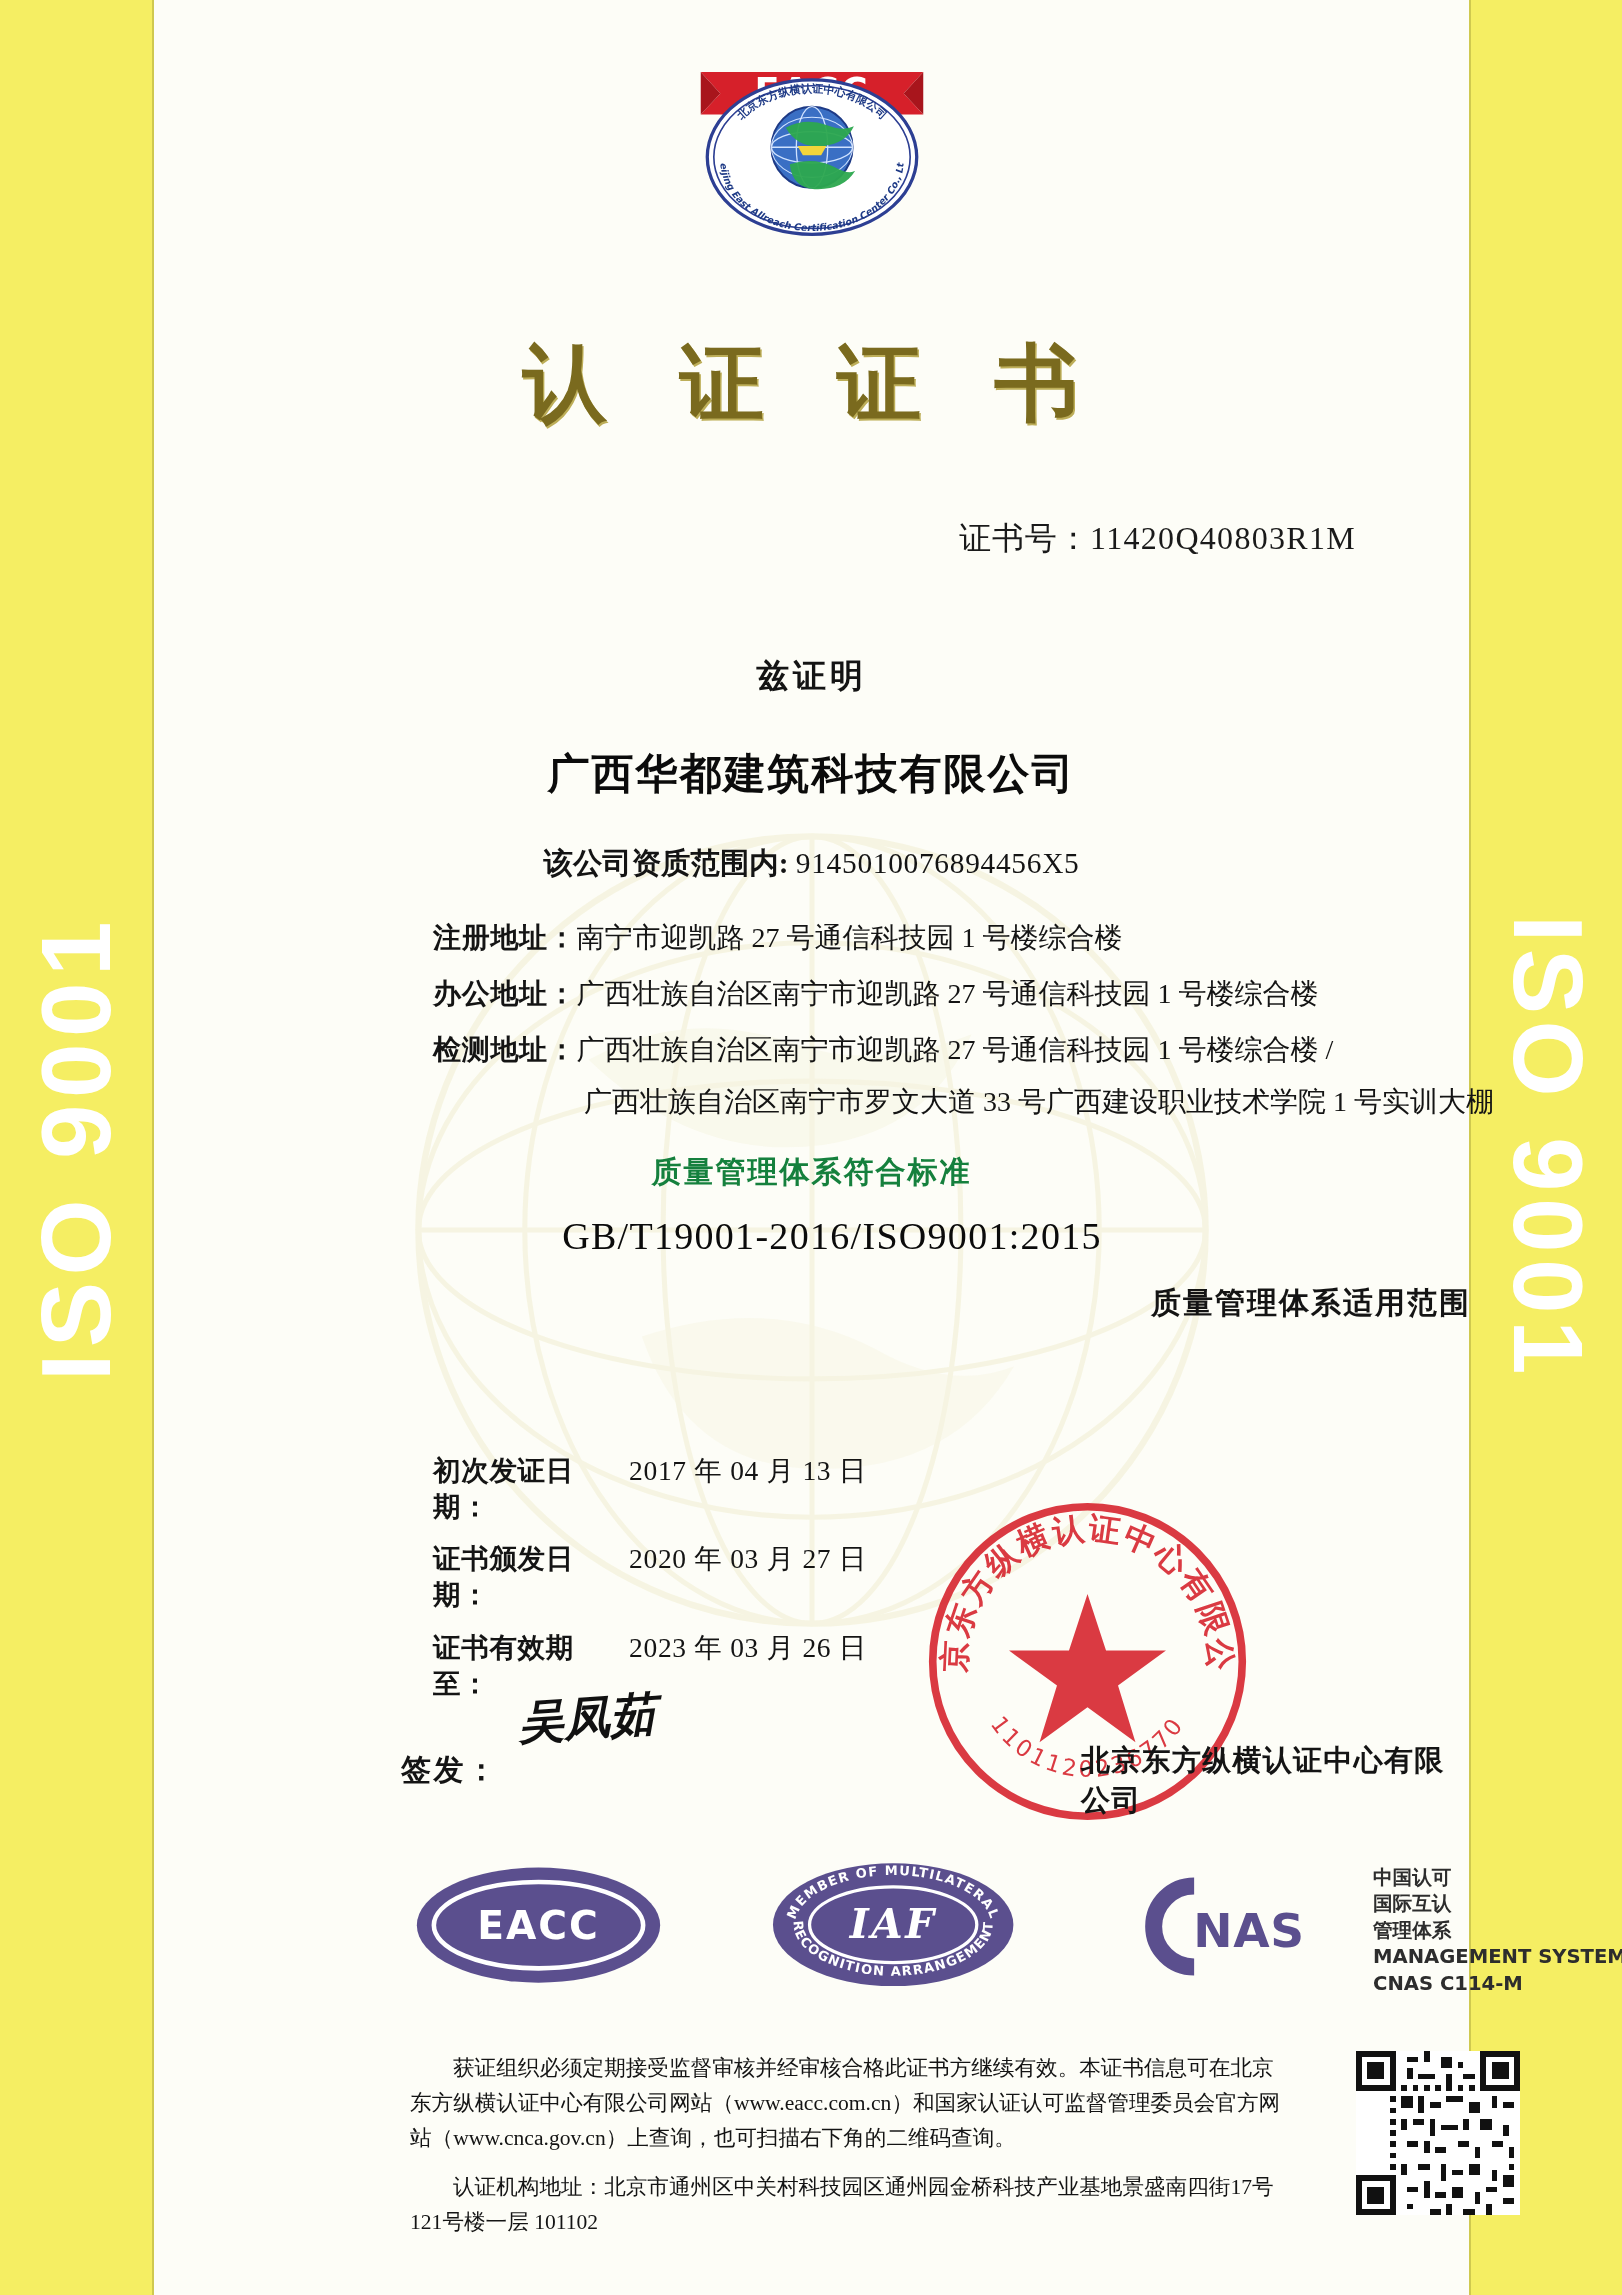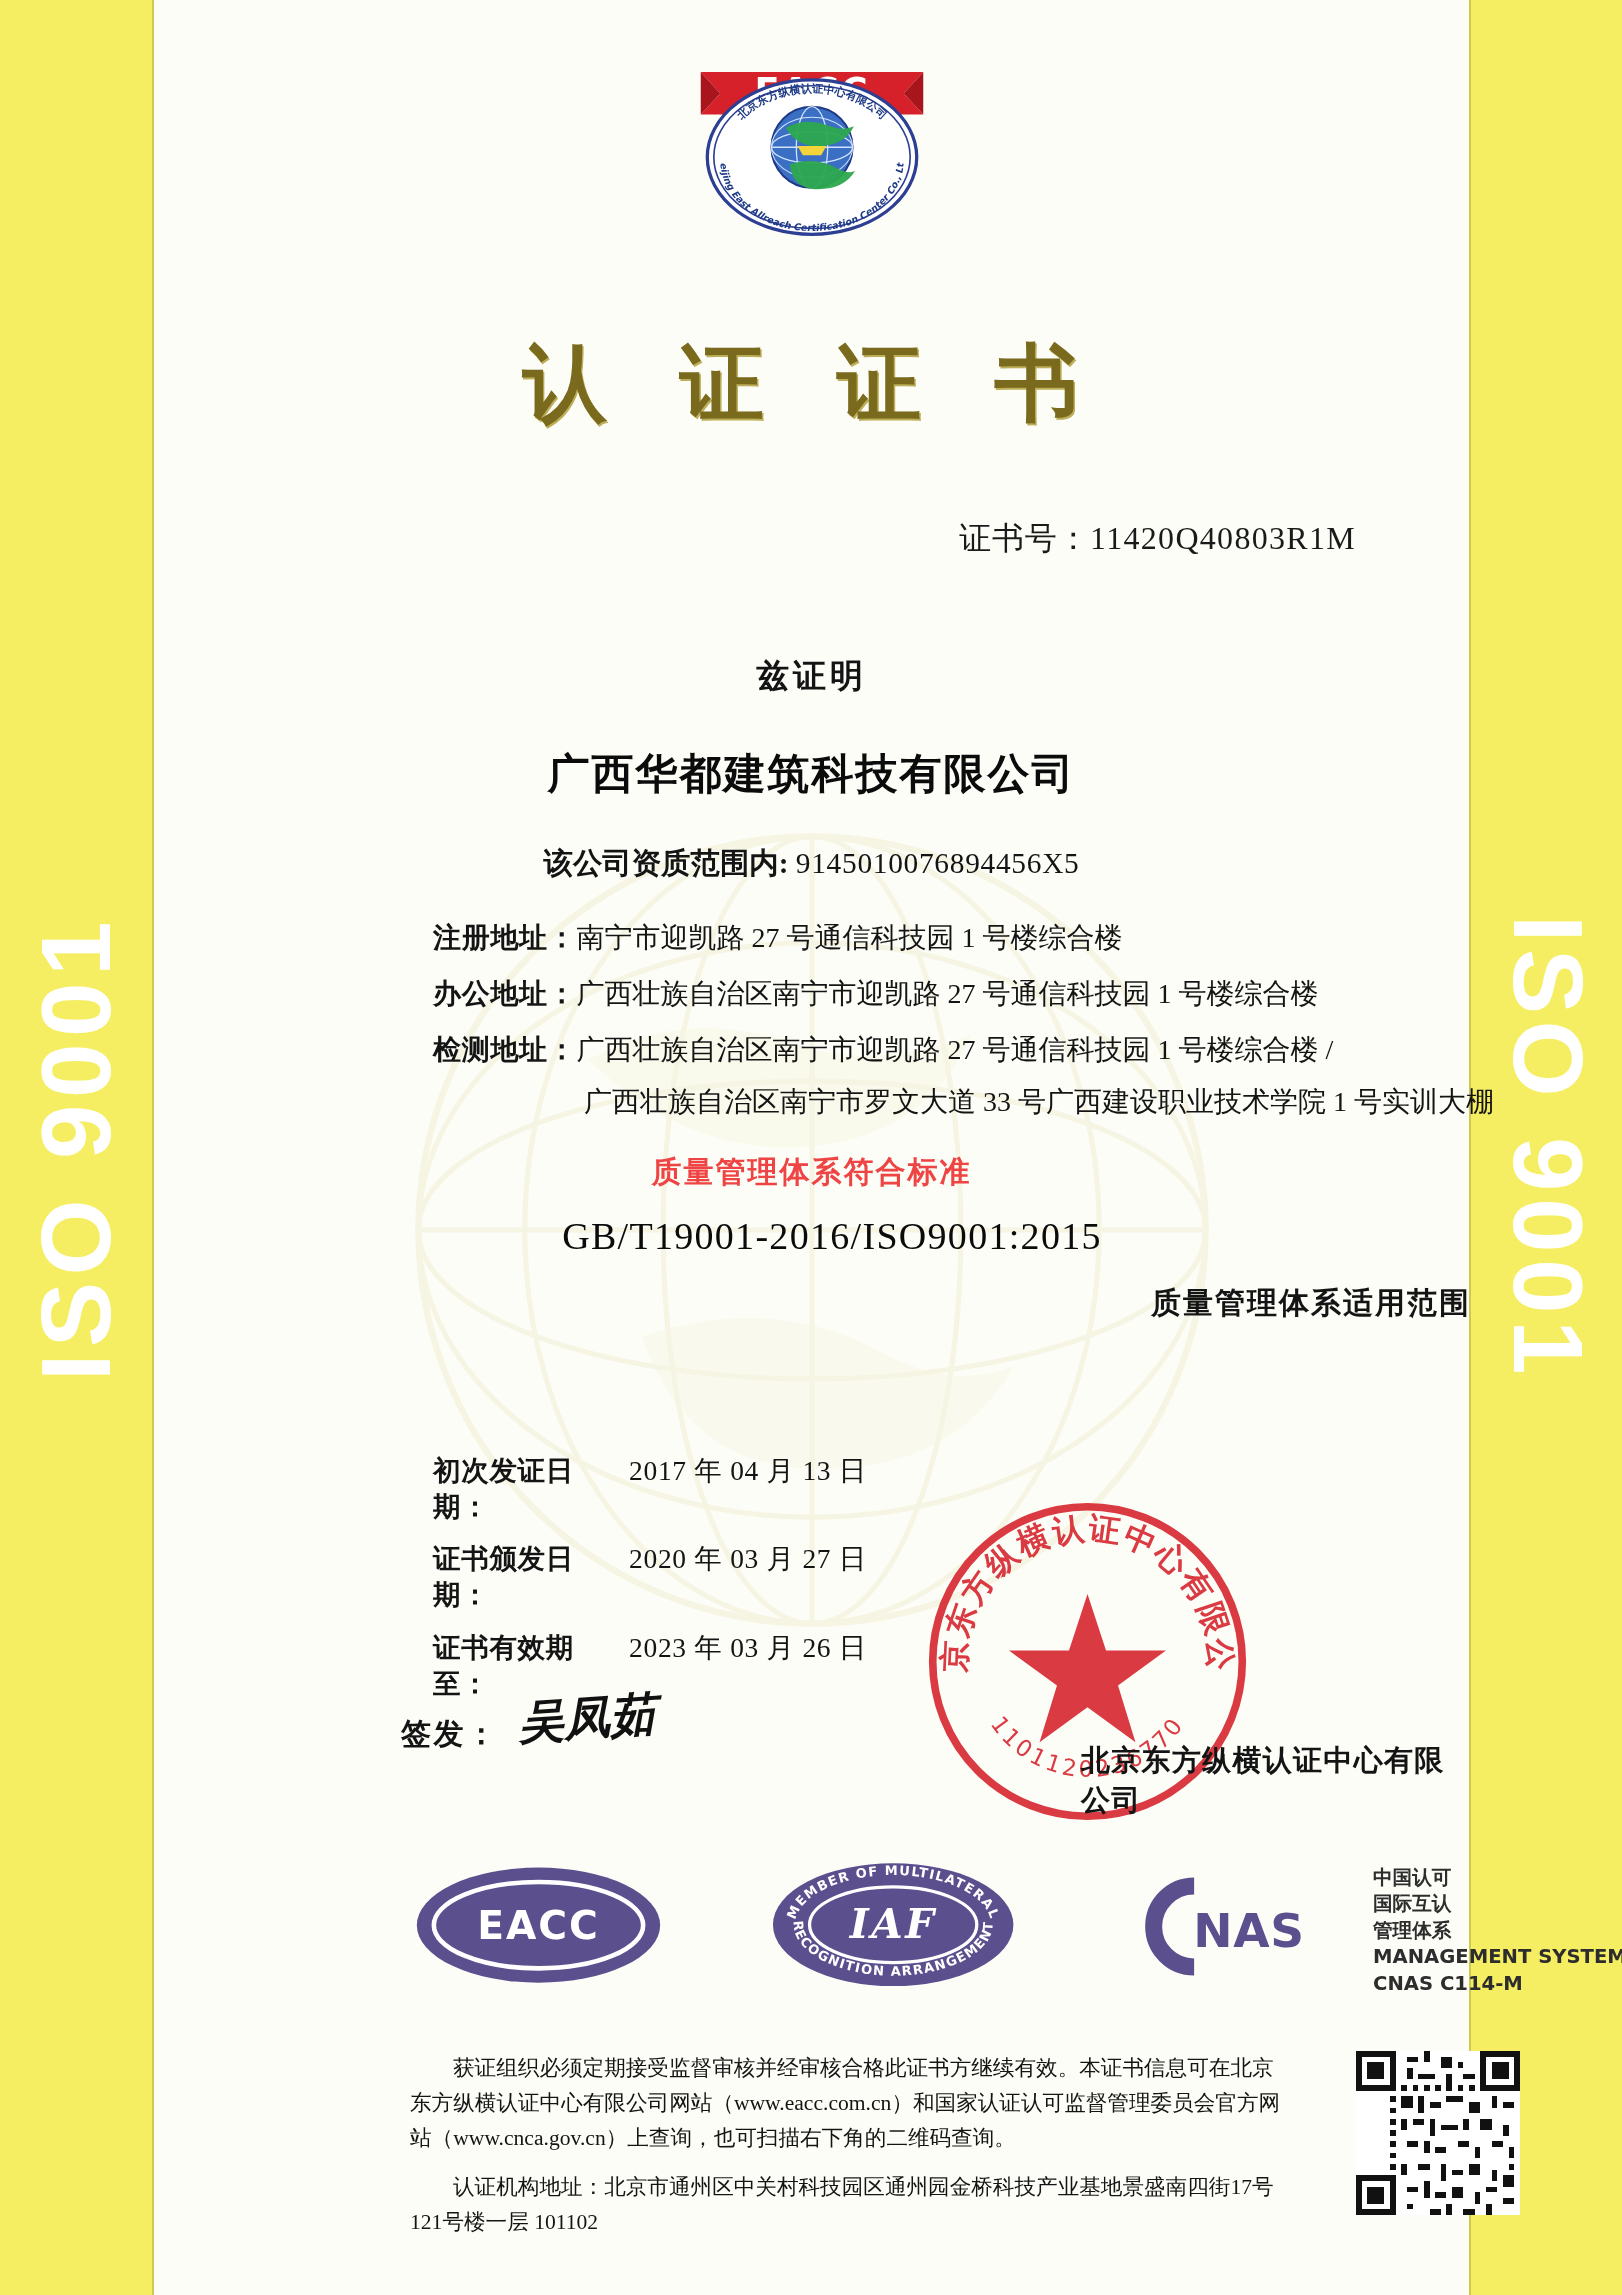--- a/index.html
+++ b/index.html
@@ -167,21 +167,21 @@
   .addr-3 { top: 1031px; }
   .addr-4 { top: 1083px; left: 432px; }
 
   .std-label {
     position: absolute;
     left: 0; right: 0;
     top: 1152px;
     text-align: center;
     font-size: 30px;
     font-weight: bold;
-    color: #ef4444;
+    color: #15803d;
     letter-spacing: 2px;
   }
   .std-value {
     position: absolute;
     left: 0; right: 0;
     top: 1214px;
     text-align: center;
     font-size: 38px;
     color: #0b0b0b;
     letter-spacing: 1.3px;
@@ -228,21 +228,21 @@
     letter-spacing: 0.7px;
   }
   .date-row .dval {
     letter-spacing: 0.7px;
   }
 
   
   .sig-label {
     position: absolute;
     left: 249px;
-    top: 1714px;
+    top: 1750px;
     font-size: 30px;
     font-weight: bold;
     color: #141414;
     letter-spacing: 2.6px;
   }
   .sig-name {
     position: absolute;
     left: 366px;
     top: 1688px;
     font-family: "DejaVu Serif", serif;

